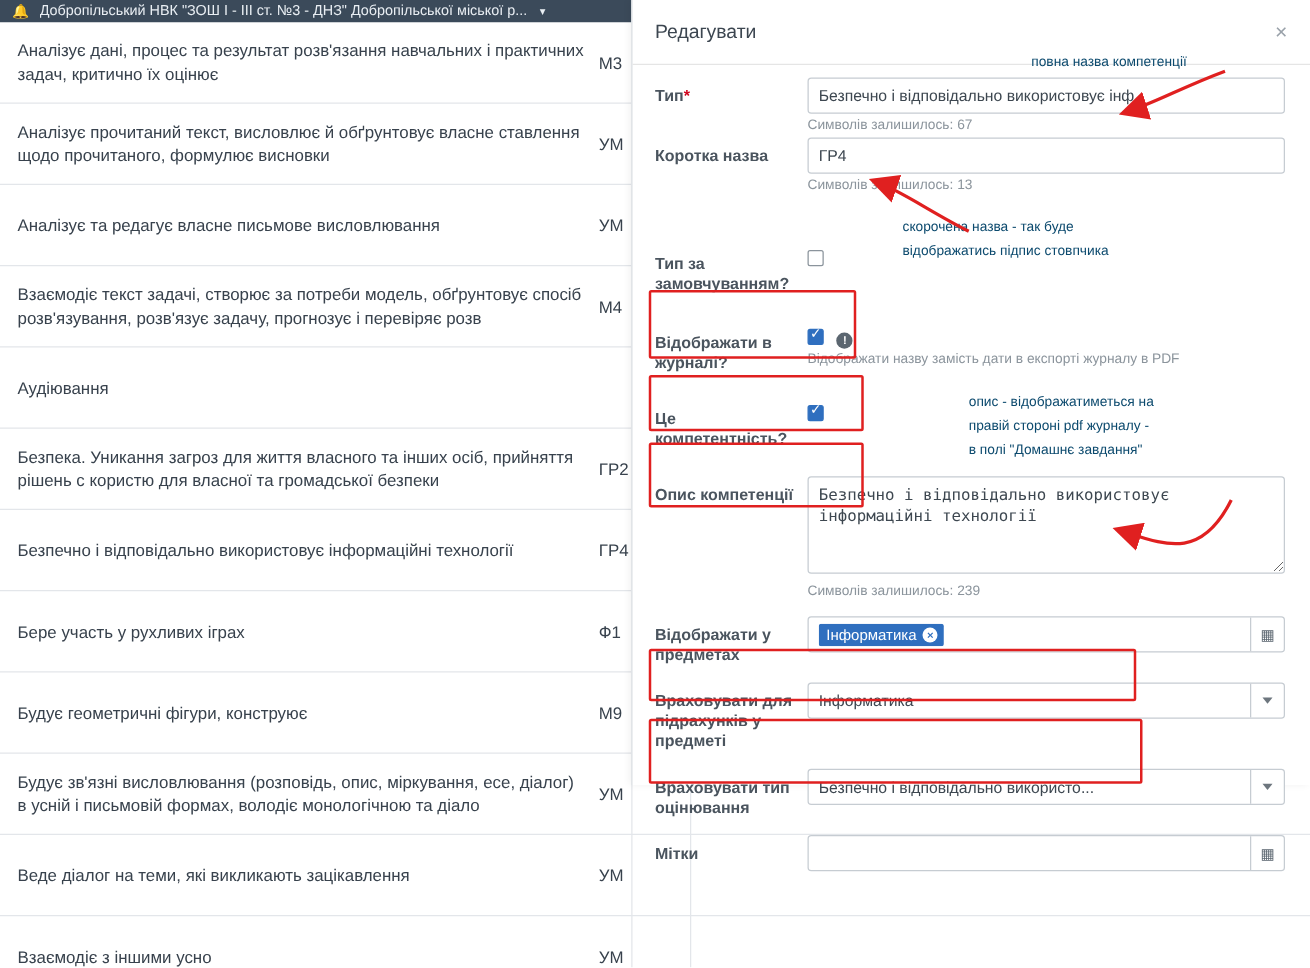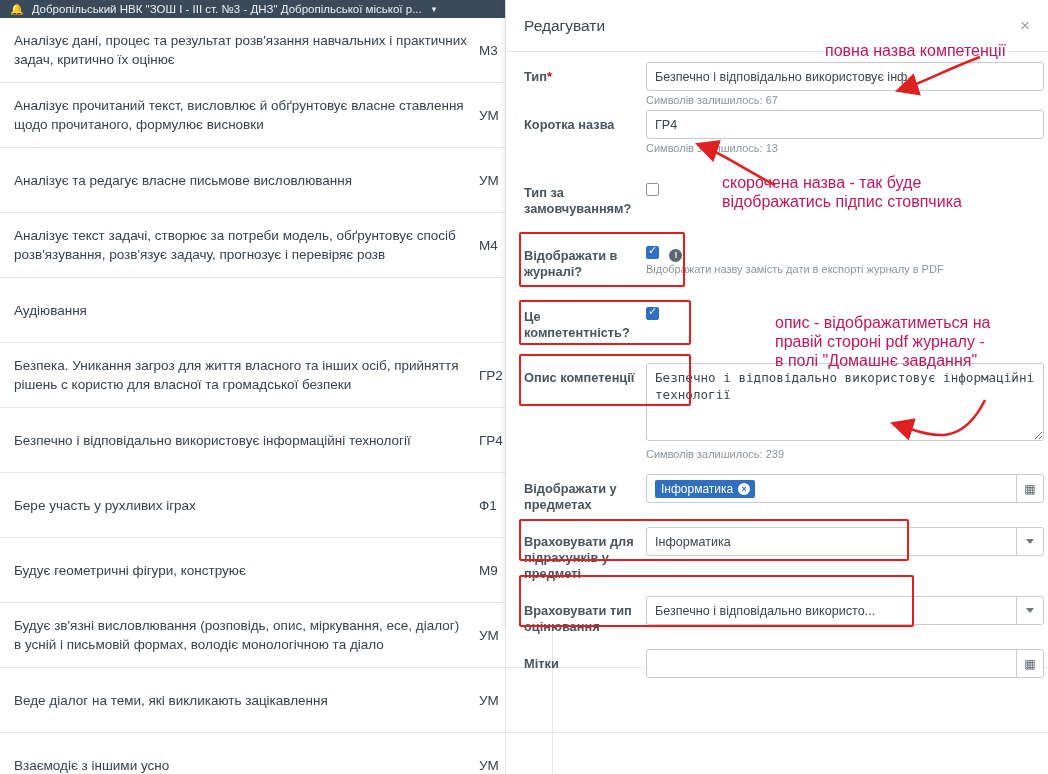--- a/index.html
+++ b/index.html
@@ -52,21 +52,21 @@
   }
   .modal-head {
     height: 52px; border-bottom:1px solid #e5e5e5;
     display:flex; align-items:center; padding: 0 18px;
   }
   .modal-title { font-size: 15.5px; color:#3c4650; }
   .modal-close {
     margin-left:auto; font-size: 17px; color:#9aa2aa; cursor:pointer;
     line-height:1;
   }
-  .modal-body { padding: 10px 4px 0 18px; position: relative; }
+  .modal-body { padding: 10px 20px 0 18px; position: relative; }
 
   .frow { display:flex; margin-bottom: 4px; }
   .flabel {
     width: 122px; flex: none;
     font-size: 12.8px; color:#4a545e; font-weight: bold;
     padding-top: 7px; line-height: 16px;
   }
   .fcontrol { flex:1; position: relative; }
   .hint { font-size: 11px; color:#8b949c; margin-top: 3px; }
 
@@ -126,21 +126,21 @@
     display:inline-flex; align-items:center; gap:5px;
   }
   .chip .x {
     width:12px;height:12px;border-radius:50%;background:#fff;color:#2f6fbf;
     font-size:9px; line-height:12px; text-align:center; font-weight:bold;
   }
 
   
   .redbox { position:absolute; border:2px solid #e02020; border-radius:2px; pointer-events:none; }
   .annot {
-    position:absolute; color:#be185d; font-size:16px; line-height:19px;
+    position:absolute; color:#0c4a6e; font-size:11px; line-height:19px;
     font-family:"Liberation Sans", sans-serif;
   }
   svg.arrows { position:absolute; left:0; top:0; width:1048px; height:774px; pointer-events:none; }
 </style>
 </head>
 <body>
 
 <div id="root">
 
   <div class="topbar">
@@ -162,21 +162,21 @@
       <div class="desc">Аналізує прочитаний текст, висловлює й обґрунтовує власне ставлення щодо прочитаного, формулює висновки</div>
       <div class="code">УМ</div>
       <div class="rest"></div>
     </div>
     <div class="row">
       <div class="desc">Аналізує та редагує власне письмове висловлювання</div>
       <div class="code">УМ</div>
       <div class="rest"></div>
     </div>
     <div class="row">
-      <div class="desc">Аналізує текст задачі, створює за потреби модель, обґрунтовує спосіб розв'язування, розв'язує задачу, прогнозує і перевіряє розв</div>
+      <div class="desc">Взаємодіє текст задачі, створює за потреби модель, обґрунтовує спосіб розв'язування, розв'язує задачу, прогнозує і перевіряє розв</div>
       <div class="code">М4</div>
       <div class="rest"></div>
     </div>
     <div class="row">
       <div class="desc">Аудіювання</div>
       <div class="code"></div>
       <div class="rest"></div>
     </div>
     <div class="row">
       <div class="desc">Безпека. Уникання загроз для життя власного та інших осіб, прийняття рішень с користю для власної та громадської безпеки</div>
@@ -234,21 +234,21 @@
       </div>
 
       <div class="frow" style="margin-top:0">
         <div class="flabel">Коротка назва</div>
         <div class="fcontrol">
           <input class="txt" value="ГР4" style="">
           <div class="hint">Символів залишилось: 13</div>
         </div>
       </div>
 
-      <div class="frow" style="margin-top:24px">
+      <div class="frow" style="margin-top:42px">
         <div class="flabel">Тип за замовчуванням?</div>
         <div class="fcontrol">
           <span class="cbox"></span>
         </div>
       </div>
 
       <div class="frow" style="margin-top:24px">
         <div class="flabel">Відображати в журналі?</div>
         <div class="fcontrol">
           <span class="cbox checked"></span>

